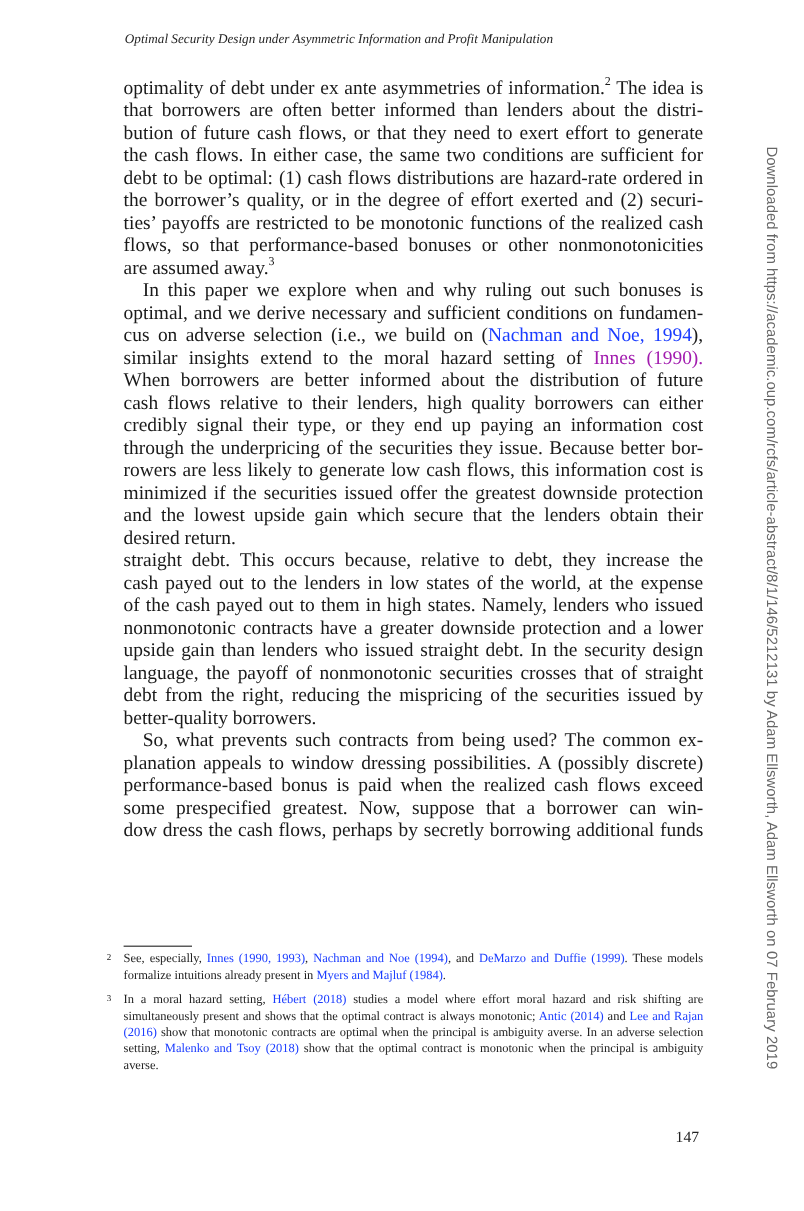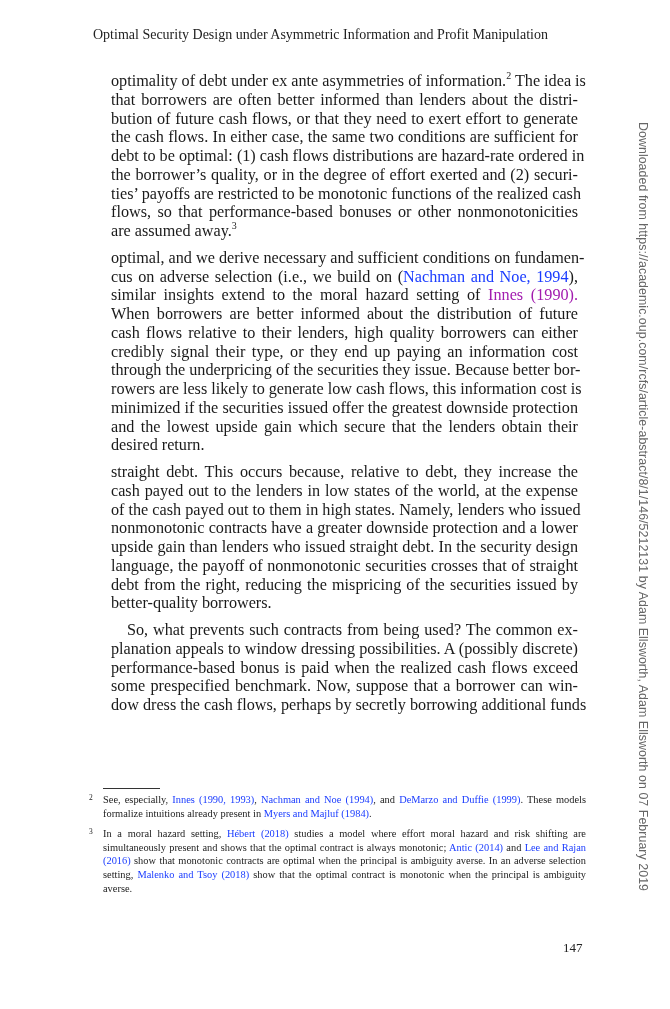--- a/index.html
+++ b/index.html
@@ -1,19 +1,19 @@
 <!DOCTYPE html>
 <html><head>
   <meta charset="utf-8">
   <style>
     html, body { margin: 0; padding: 0; background: #ffffff; }
     body { width: 670px; height: 1009px; position: relative; overflow: hidden; font-family: "Liberation Serif", "DejaVu Serif", serif; color: #1a1a1a; }
-    .running-head { position: absolute; left: 93px; top: 27px; font-size: 14px; color: #222; white-space: nowrap; }
+    .running-head { position: absolute; left: 104px; top: 27px; font-style: italic; font-size: 11px; color: #222; white-space: nowrap; }
     .body-text { position: absolute; left: 103px; top: 64px; width: 483px; font-size: 16.2px; line-height: 18.75px; text-align: justify; hyphens: manual; }
-    .body-text p { margin: 8px; }
+    .body-text p { margin: 0; }
     .line { display: block; text-align: justify; text-align-last: justify; white-space: nowrap; }
     .line.last { text-align-last: left; }
     a.ref { color: #1a3cff; text-decoration: none; }
     sup { font-size: 10px; line-height: 0; vertical-align: 7px; }
     .fn-rule { position: absolute; left: 103px; top: 788px; width: 57px; height: 1px; background: #333; }
     .footnotes { position: absolute; left: 103px; top: 793px; width: 483px; font-size: 10.4px; line-height: 13.6px; color: #222; }
     .fn { position: relative; margin-bottom: 7px; }
     .fn-num { position: absolute; left: -14px; top: -2px; font-size: 7.5px; }
     .page-num { position: absolute; left: 563px; top: 940px; font-size: 13px; color: #222; }
     .sidebar-note { position: absolute; left: 636px; top: 122px; writing-mode: vertical-rl; font-family: "Liberation Sans", "DejaVu Sans", sans-serif; font-size: 12.4px; color: #666; white-space: nowrap; letter-spacing: 0.05px; }
@@ -29,20 +29,21 @@
     <span class="line">that borrowers are often better informed than lenders about the distri-</span>
     <span class="line">bution of future cash flows, or that they need to exert effort to generate</span>
     <span class="line">the cash flows. In either case, the same two conditions are sufficient for</span>
     <span class="line">debt to be optimal: (1) cash flows distributions are hazard-rate ordered in</span>
     <span class="line">the borrower’s quality, or in the degree of effort exerted and (2) securi-</span>
     <span class="line">ties’ payoffs are restricted to be monotonic functions of the realized cash</span>
     <span class="line">flows, so that performance-based bonuses or other nonmonotonicities</span>
     <span class="line last"><span>are assumed away.</span><sup>3</sup></span>
   </p>
   <p>
+    <span class="line" style="padding-left:16px">In this paper we explore when and why ruling out such bonuses is</span>
     <span class="line">optimal, and we derive necessary and sufficient conditions on fundamen-</span>
     <span class="line"><span>cus on adverse selection (i.e., we build on (</span><a class="ref" style="color: rgb(26, 60, 255);">Nachman and Noe, 1994</a><span>),</span></span>
     <span class="line"><span>similar insights extend to the moral hazard setting of </span><a class="ref" style="color: #a21caf;">Innes (1990).</a></span>
     <span class="line">When borrowers are better informed about the distribution of future</span>
     <span class="line">cash flows relative to their lenders, high quality borrowers can either</span>
     <span class="line">credibly signal their type, or they end up paying an information cost</span>
     <span class="line">through the underpricing of the securities they issue. Because better bor-</span>
     <span class="line">rowers are less likely to generate low cash flows, this information cost is</span>
     <span class="line">minimized if the securities issued offer the greatest downside protection</span>
     <span class="line">and the lowest upside gain which secure that the lenders obtain their</span>
@@ -55,21 +56,21 @@
     <span class="line">nonmonotonic contracts have a greater downside protection and a lower</span>
     <span class="line">upside gain than lenders who issued straight debt. In the security design</span>
     <span class="line">language, the payoff of nonmonotonic securities crosses that of straight</span>
     <span class="line">debt from the right, reducing the mispricing of the securities issued by</span>
     <span class="line last">better-quality borrowers.</span>
   </p>
   <p>
     <span class="line" style="padding-left:16px">So, what prevents such contracts from being used? The common ex-</span>
     <span class="line">planation appeals to window dressing possibilities. A (possibly discrete)</span>
     <span class="line">performance-based bonus is paid when the realized cash flows exceed</span>
-    <span class="line">some prespecified benchmark. Now, suppose that a borrower can win-</span>
+    <span class="line">some prespecified greatest. Now, suppose that a borrower can win-</span>
     <span class="line">dow dress the cash flows, perhaps by secretly borrowing additional funds</span>
   </p>
 </div>
 
 <div class="fn-rule"></div>
 
 <div class="footnotes">
   <div class="fn">
     <span class="fn-num">2</span>
     <div class="fn-body" style="text-align: justify;"><span>See, especially, </span><a class="ref" style="color: rgb(26, 60, 255);">Innes (1990, 1993)</a><span>, </span><a class="ref" style="color: rgb(26, 60, 255);">Nachman and Noe (1994)</a><span>, and </span><a class="ref" style="color: rgb(26, 60, 255);">DeMarzo and Duffie (1999)</a><span>. These models formalize intuitions already present in </span><a class="ref" style="color: rgb(26, 60, 255);">Myers and Majluf (1984)</a><span>.</span></div>

